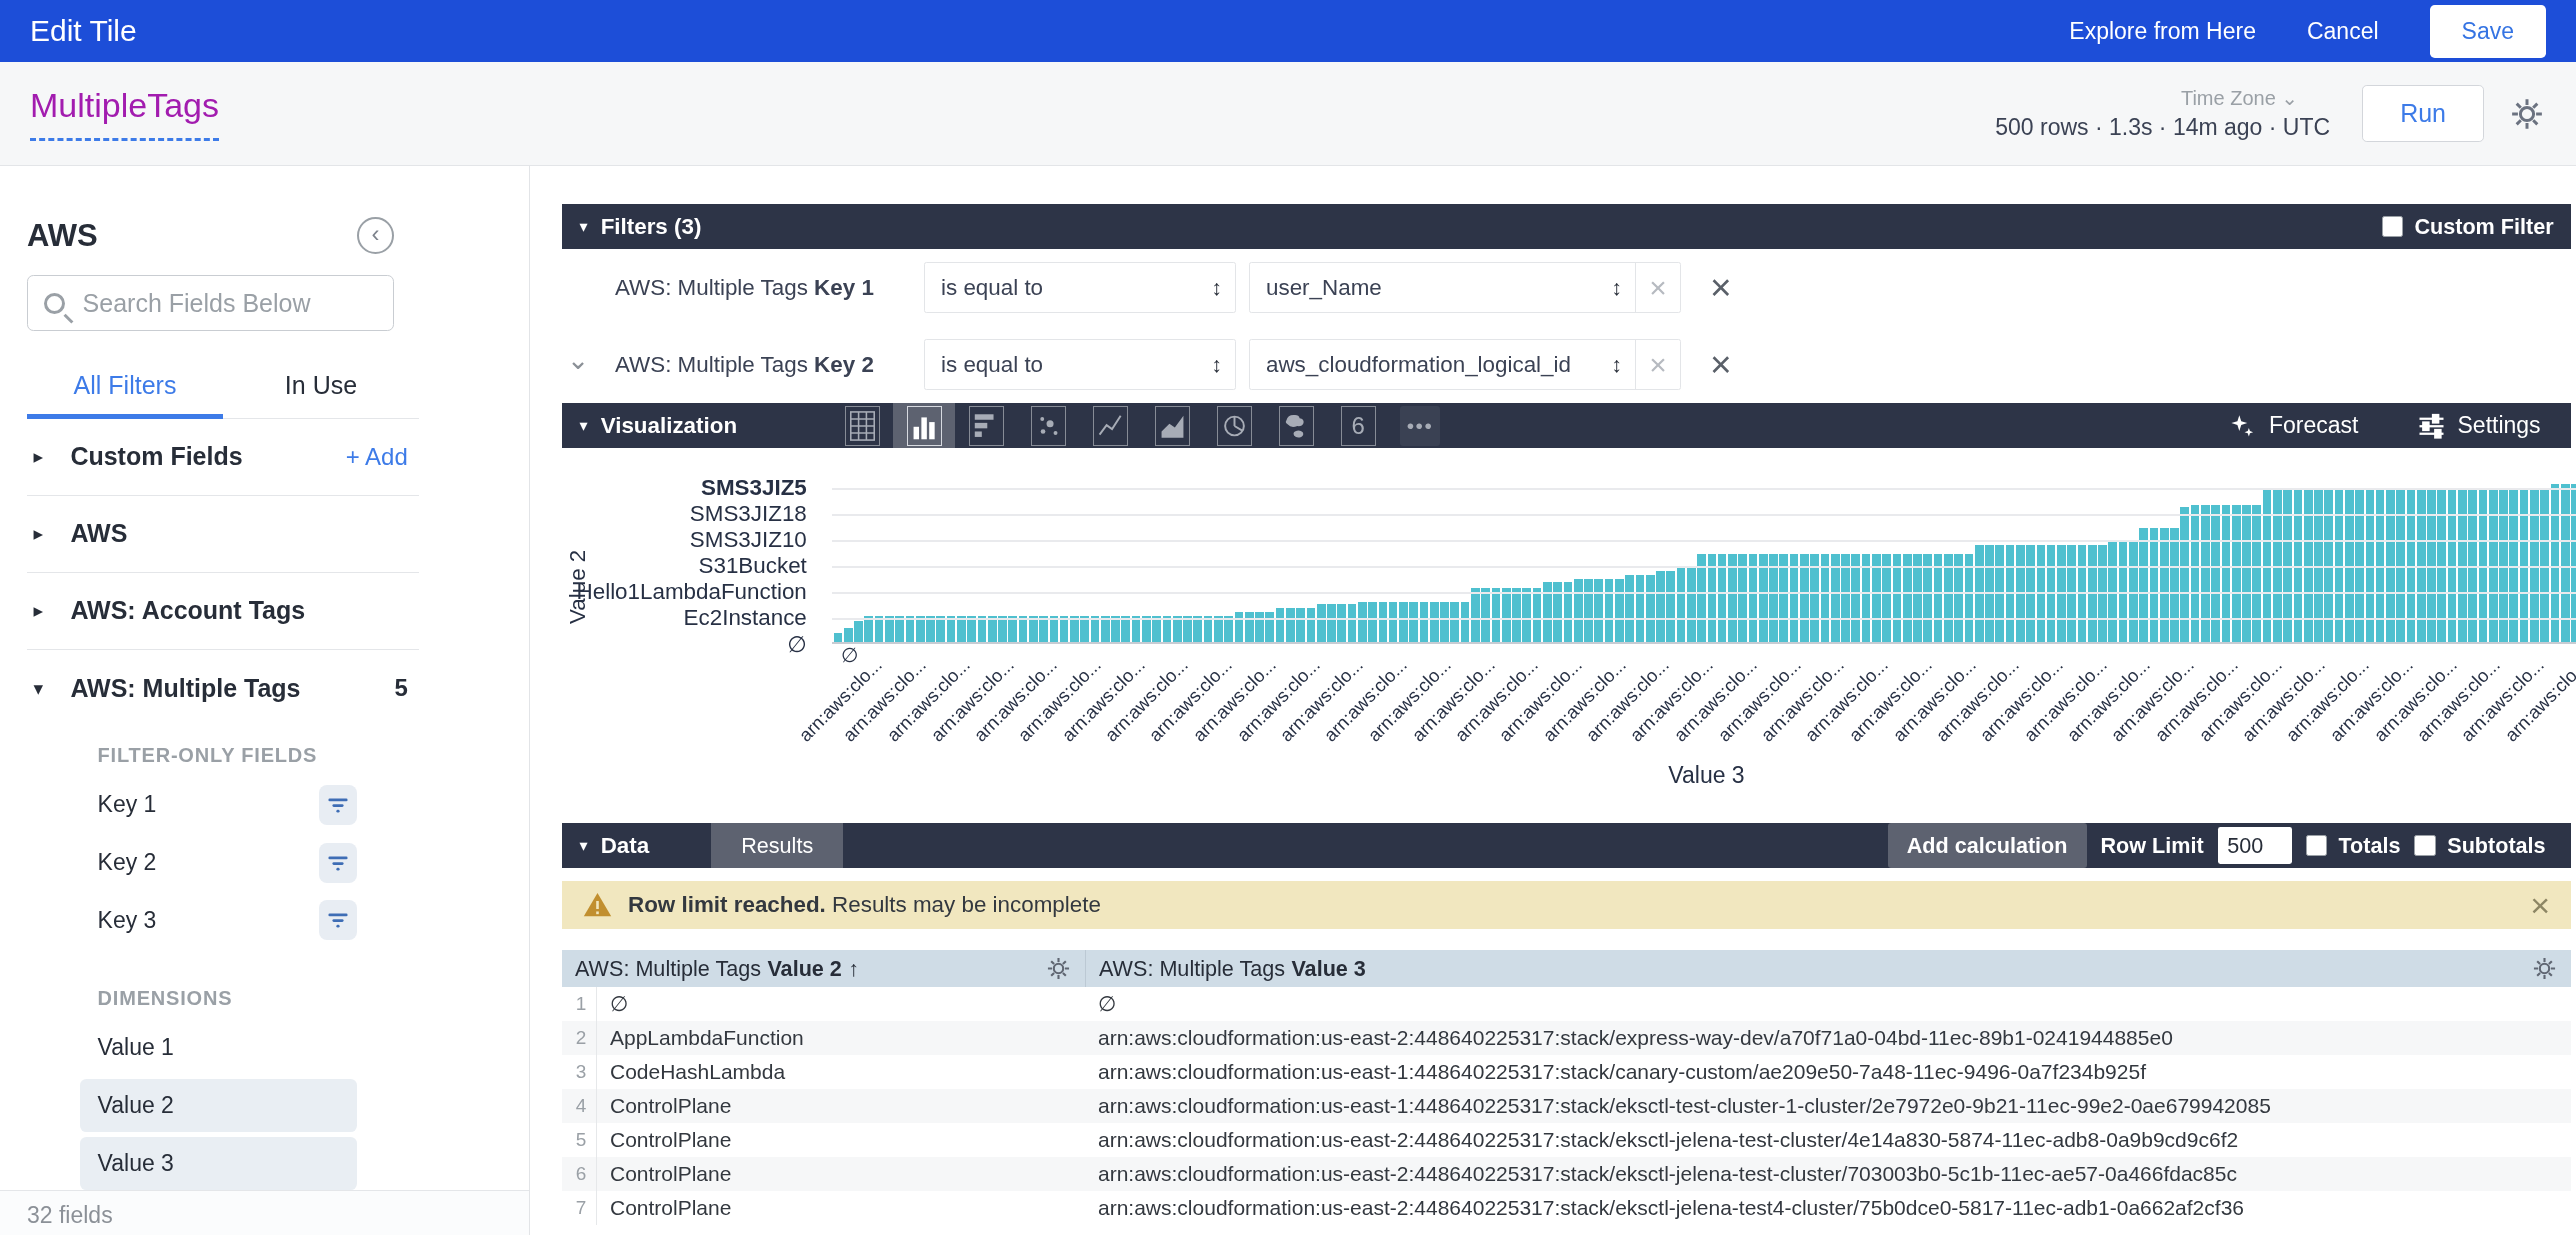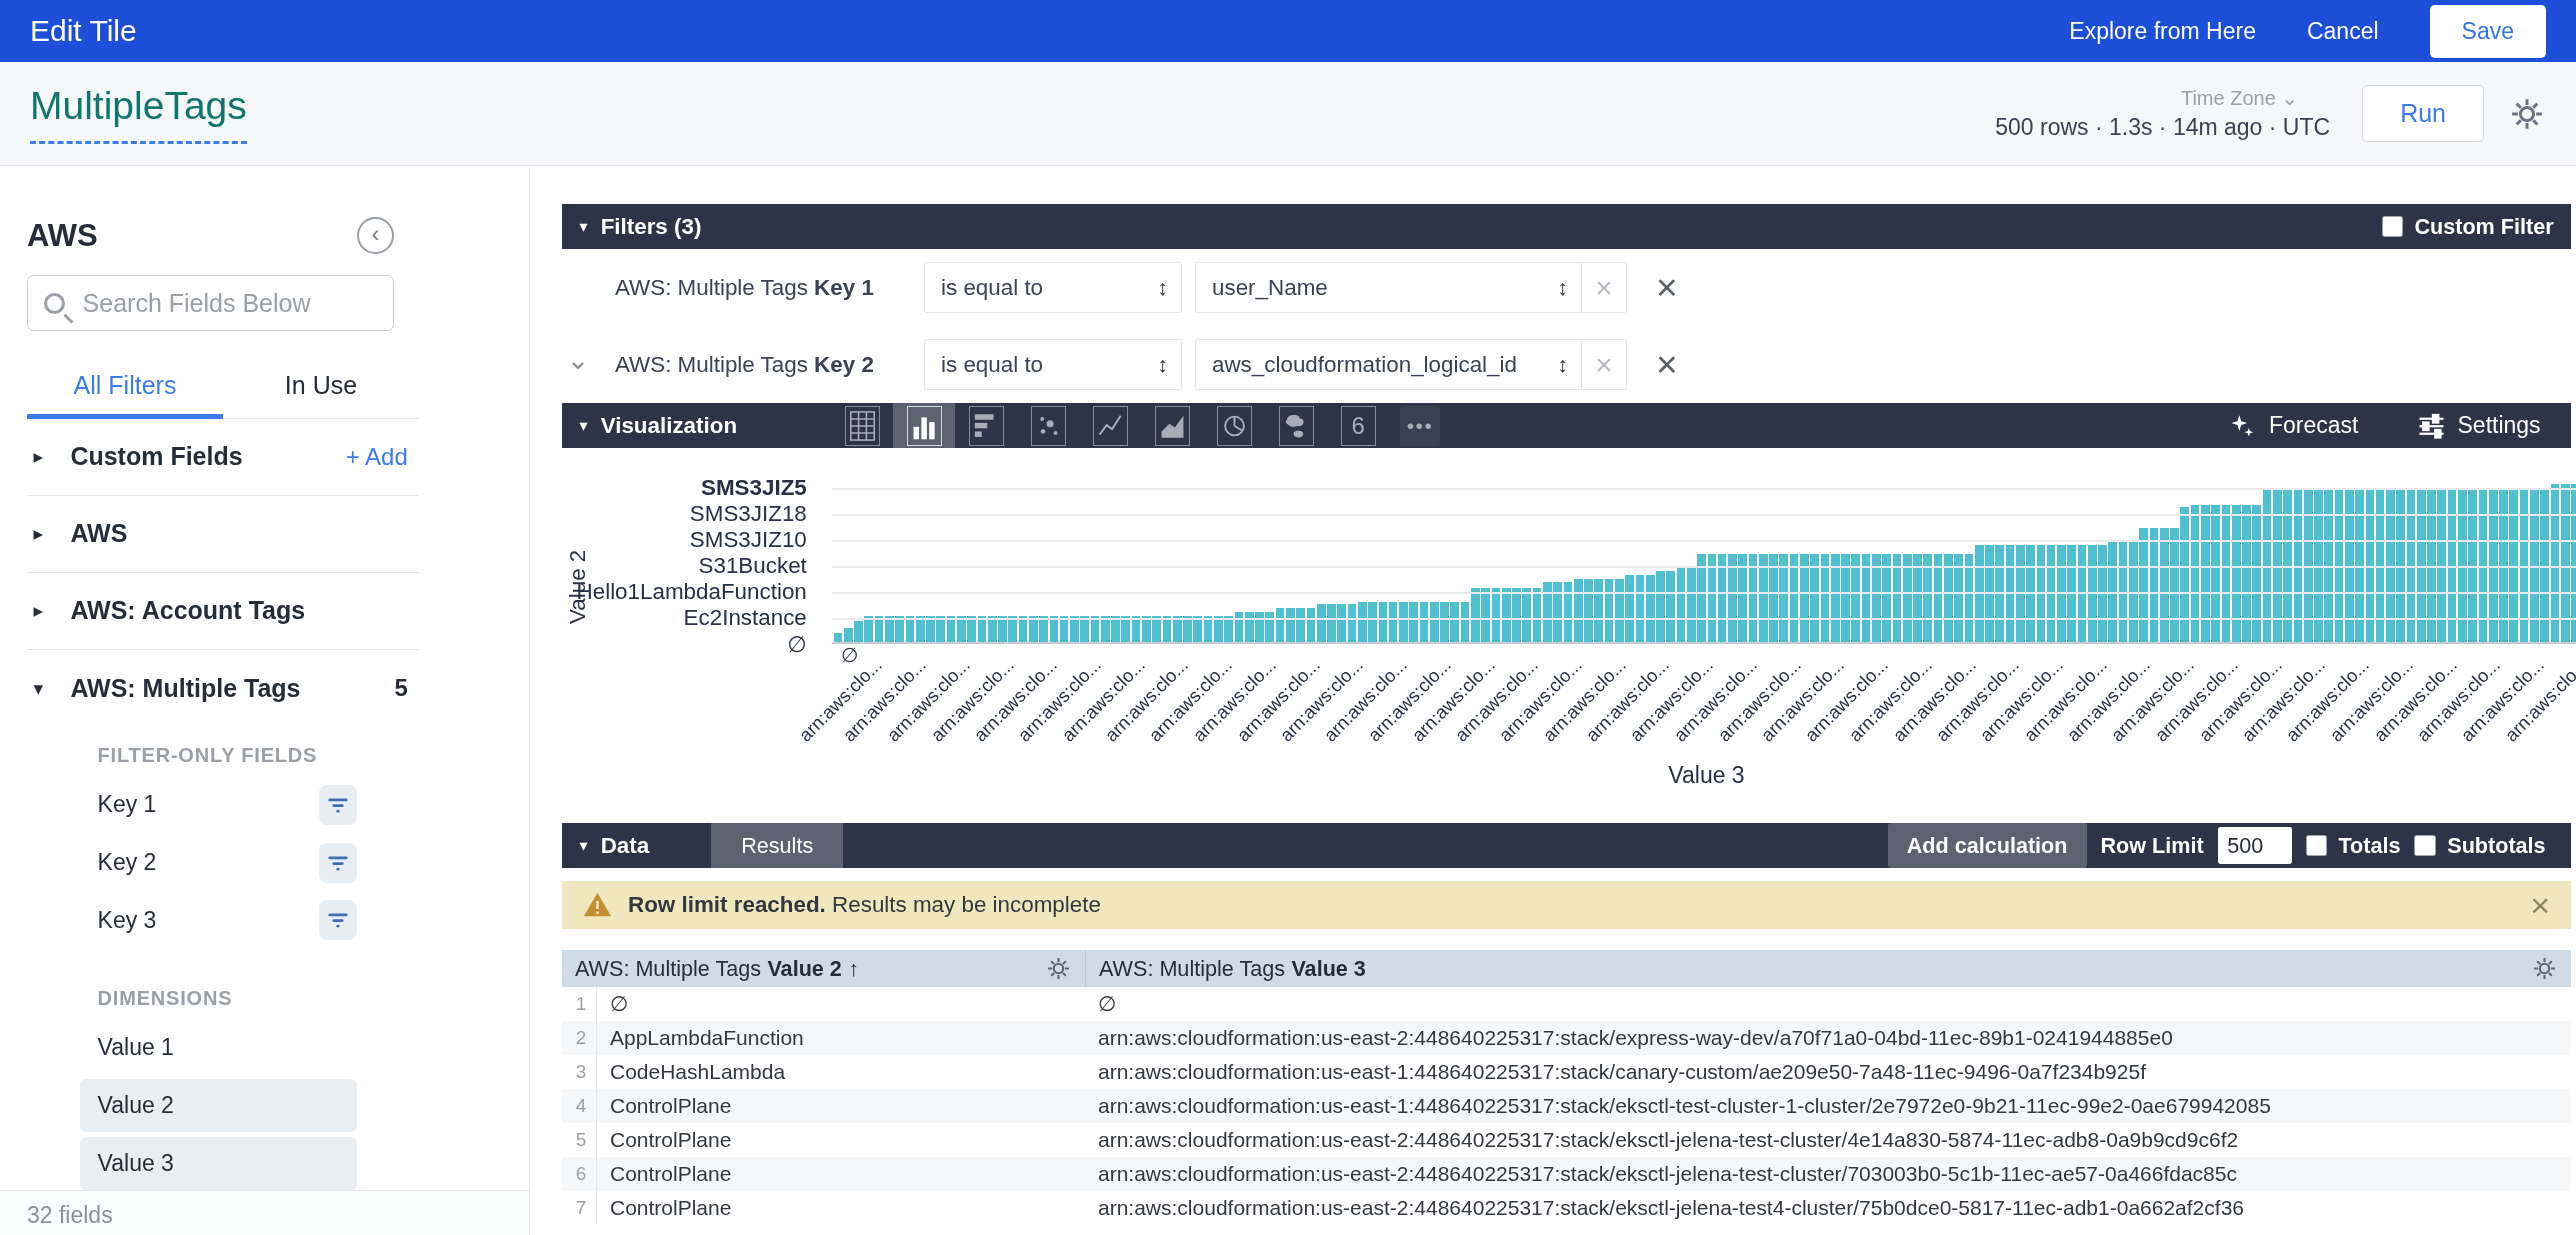--- a/index.html
+++ b/index.html
@@ -11,21 +11,21 @@
     justify-content:space-between; padding:0 30px; color:#fff; }
   .topbar-title { font-size:30px; font-weight:400; }
   .topbar-actions { display:flex; align-items:center; gap:51px; }
   .topbar-link { font-size:23px; font-weight:500; cursor:pointer; }
   .save-btn { background:#fff; color:#3574e3; font-size:23px; font-weight:500;
     padding:13px 32px; border-radius:4.8px; cursor:pointer; }
 
   
   .querybar { height:104px; background:#f6f7f8; border-bottom:1.6px solid #e3e5e8;
     display:flex; align-items:center; justify-content:space-between; padding:0 30px; }
-  .q-title { font-size:39px; color:#0f766e; padding-bottom:13px;
+  .q-title { font-size:34px; color:#a21caf; padding-bottom:13px;
     border-bottom:3.2px dashed #3d7be8; }
   .q-right { display:flex; align-items:center; gap:24px; }
   .tz-block { display:flex; flex-direction:column; align-items:flex-end; margin-right:8px; }
   .tz-label { font-size:20px; color:#9aa0a6; margin-right:32px; margin-bottom:3.2px; }
   .q-stats { font-size:23px; color:#3b4254; }
   .run-btn { background:#fff; border:1.6px solid #d3d6db; border-radius:4.8px;
     color:#3d7be8; font-size:25px; font-weight:500; padding:13px 37px; cursor:pointer; }
   .icon-gear { color:#6b7280; }
 
   
@@ -88,21 +88,21 @@
 
   
   .filter-rows { height:154px; overflow:hidden; }
   .f-row { height:77px; display:flex; align-items:center; padding-left:53px; position:relative; }
   .f-chevron { position:absolute; left:4.8px; font-size:27px; color:#8b9097; top:17.6px; }
   .f-label { width:309px; font-size:22.4px; color:#3b4254; flex:none; }
   .f-label b { font-weight:700; }
   .f-select { height:51px; border:1.6px solid #e3e5e8; border-radius:2.4px; background:#fff;
     display:flex; align-items:center; padding:0 0 0 16px; font-size:22.4px; color:#3b4254; cursor:pointer; }
   .f-select .updown { margin-left:auto; font-weight:700; font-size:21.6px; color:#272d38; padding:0 13px; }
-  .f-op { width:258px; margin-right:13px; }
+  .f-op { width:312px; margin-right:13px; }
   .f-val { width:432px; }
   .f-x-seg { width:45px; height:100%; border-left:1.6px solid #e3e5e8; display:flex;
     align-items:center; justify-content:center; color:#b6bac0; font-size:30px; cursor:pointer; }
   .f-remove { margin-left:29px; font-size:37px; color:#5a6069; cursor:pointer; line-height:1; }
 
   
   .viz-icons { display:flex; align-items:center; margin-left:94px; height:100%; }
   .viz-tile { width:62px; height:45px; display:flex; align-items:center; justify-content:center;
     cursor:pointer; position:relative; color:#a7acb6; }
   .viz-tile .frame { width:35px; height:40px; border:1.6px solid #878c96; display:flex;

